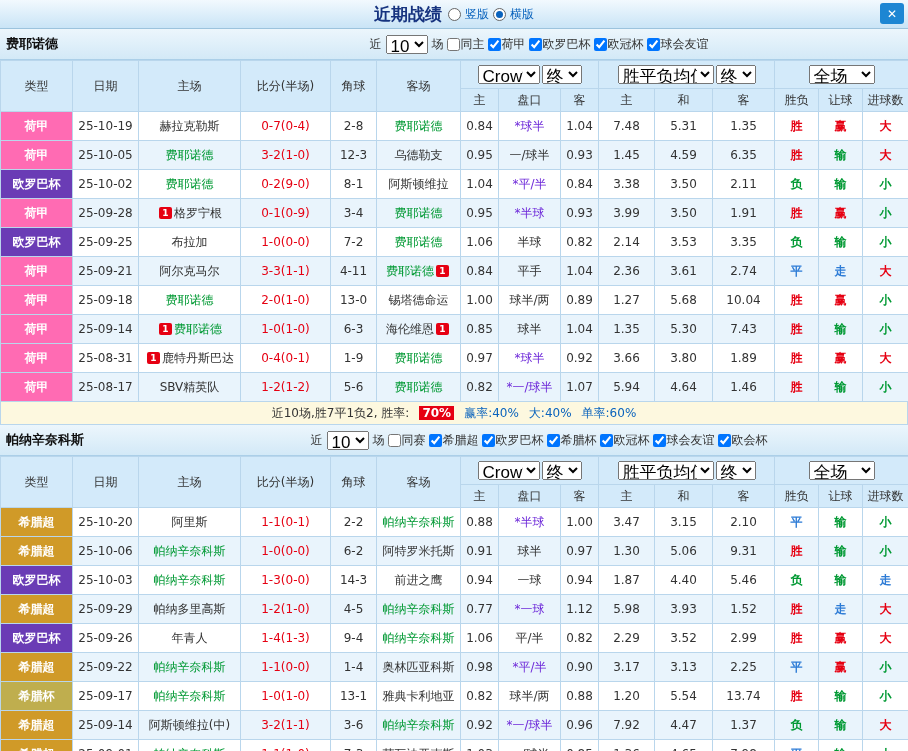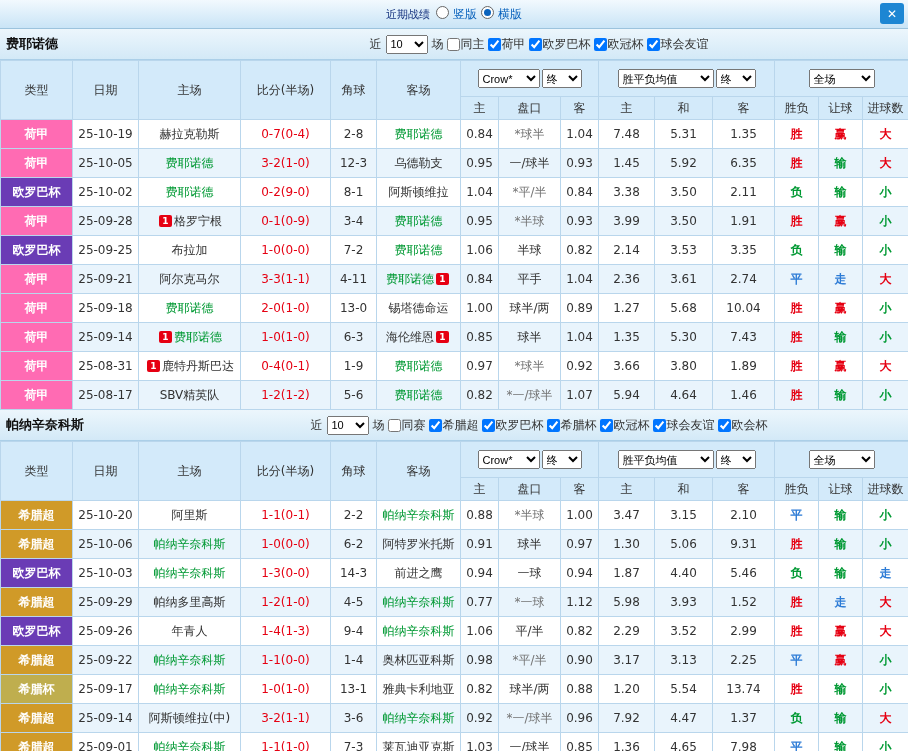--- a/index.html
+++ b/index.html
@@ -1,55 +1,55 @@
 <!DOCTYPE html>
 <html><head>
 <meta charset="utf-8">
 <style>
   html,body{margin:0;padding:0}
   body{font-family:"DejaVu Sans","Liberation Sans",sans-serif;background:#fff}
   #app{width:908px;height:751px;overflow:hidden;background:#fff;position:relative}
   .titlebar{height:28px;background:linear-gradient(#f2f9fe,#c9e4f6);border-bottom:1px solid #9cc3dd;display:flex;align-items:center;justify-content:center;gap:6px;position:relative}
-  .title{color:#16337f;font-weight:normal;font-size:11px}
+  .title{color:#16337f;font-weight:bold;font-size:17px}
   .radio{width:11px;height:11px;border:1px solid #666;border-radius:50%;background:#fff;display:inline-block;position:relative;cursor:pointer}
   .radio.on::after{content:"";position:absolute;left:2px;top:2px;right:2px;bottom:2px;border-radius:50%;background:#0a63bd}
   .rlabel{color:#0a63bd;font-size:12px}
   .close-btn{position:absolute;right:4px;top:3px;width:24px;height:21px;background:#1d86d3;border-radius:3px;color:#fff;font-size:12px;font-weight:bold;display:flex;align-items:center;justify-content:center;cursor:pointer}
   .sec-header{height:30px;background:linear-gradient(#ecf6fc,#d3e9f7);border-bottom:1px solid #abcfe8;display:flex;align-items:center;padding:0 6px}
   .team-name{font-weight:bold;font-size:13px;color:#111;width:170px;overflow:hidden;white-space:nowrap}
   .filters{display:flex;align-items:center;gap:3px;margin:0 auto;font-size:12px;color:#333}
   .chk{display:flex;align-items:center;gap:1px;cursor:pointer}
   .chk input{width:13px;height:13px;margin:0}
   table{border-collapse:collapse;table-layout:fixed;width:908px}
   th,td{border:1px solid #b9d6ec;text-align:center;white-space:nowrap;overflow:hidden;padding:0}
   thead th{background:#d3eafa;font-weight:normal;font-size:12px;color:#333}
   thead tr.gr1 th{height:27px}
   thead tr.gr2 th{height:22px}
-  .sel{font-size:11px;height:19px;vertical-align:middle;margin:8px 1px}
+  .sel{font-size:17px;height:19px;vertical-align:middle;margin:0 1px}
   tbody td{height:28px;font-size:12px;color:#333}
   tbody tr:nth-child(even) td{background:#e9f4fc}
   td.lg{color:#fff;font-weight:bold;font-size:12px}
   td.score{color:#e60012}
   td.team .nm{color:#333}
   td.team.focus .nm{color:#009933}
   .card{display:inline-block;min-width:11px;height:12px;line-height:12px;background:#e60012;color:#fff;font-size:9px;font-weight:bold;border-radius:2px;margin:0 2px;vertical-align:1px;padding:0 1px}
-  td.hred{color:#737373}
+  td.hred{color:#6d28d9}
   td.res{font-weight:bold}
   .r{color:#e60012}.g{color:#009933}.b{color:#2e7cd6}
   .summary{height:22px;background:#fdf8df;border:1px solid #b9d6ec;border-top:0;display:flex;align-items:center;justify-content:center;gap:10px;font-size:12px;color:#333}
   .summary .rate{background:#e60012;color:#fff;padding:0 3px;font-weight:bold}
   .summary .extra{color:#0a63bd}
 </style>
 </head>
 <body>
 
 <div id="app">
   <div class="titlebar">
     <span class="title">近期战绩</span>
-    <span style="display:flex;align-items:flex-start;gap:4px">
+    <span style="display:flex;align-items:center;gap:4px">
         <span class="radio"></span>
         <span class="rlabel">竖版</span>
         <span class="radio on"></span>
         <span class="rlabel">横版</span>
       </span>
     <div class="close-btn">✕</div>
   </div>
   <div id="sections">
       <div class="section">
         <div class="sec-header">
@@ -144,21 +144,21 @@
               <td class="lg" style="background:#ff6bb3">荷甲</td>
               <td>25-10-05</td>
               <td class="team focus"><span class="nm">费耶诺德</span></td>
               <td class="score">3-2(1-0)</td>
               <td>12-3</td>
               <td class="team"><span class="nm">乌德勒支</span></td>
               <td>0.95</td>
               <td class="">一/球半</td>
               <td>0.93</td>
               <td>1.45</td>
-              <td>5.92</td>
+              <td>4.59</td>
               <td>6.35</td>
               <td class="res r">胜</td>
               <td class="res g">输</td>
               <td class="res r">大</td>
             </tr>
             <tr>
               <td class="lg" style="background:#6a3cb5">欧罗巴杯</td>
               <td>25-10-02</td>
               <td class="team focus"><span class="nm">费耶诺德</span></td>
               <td class="score">0-2(9-0)</td>
@@ -288,20 +288,27 @@
               <td>1.07</td>
               <td>5.94</td>
               <td>4.64</td>
               <td>1.46</td>
               <td class="res r">胜</td>
               <td class="res g">输</td>
               <td class="res g">小</td>
             </tr>
           </tbody>
         </table>
+        <div class="summary">
+          <span>近10场,胜7平1负2, 胜率:</span>
+          <span class="rate">70%</span>
+          <span class="extra">赢率:40%</span>
+          <span class="extra">大:40%</span>
+          <span class="extra">单率:60%</span>
+        </div>
       </div>
       <div class="section">
         <div class="sec-header">
           <span class="team-name">帕纳辛奈科斯</span>
           <div class="filters">
             <span>近</span>
             <select class="sel" style="width:42px"><option>10</option></select>
             <span>场</span>
             <label class="chk">
               <input type="checkbox" style="">

